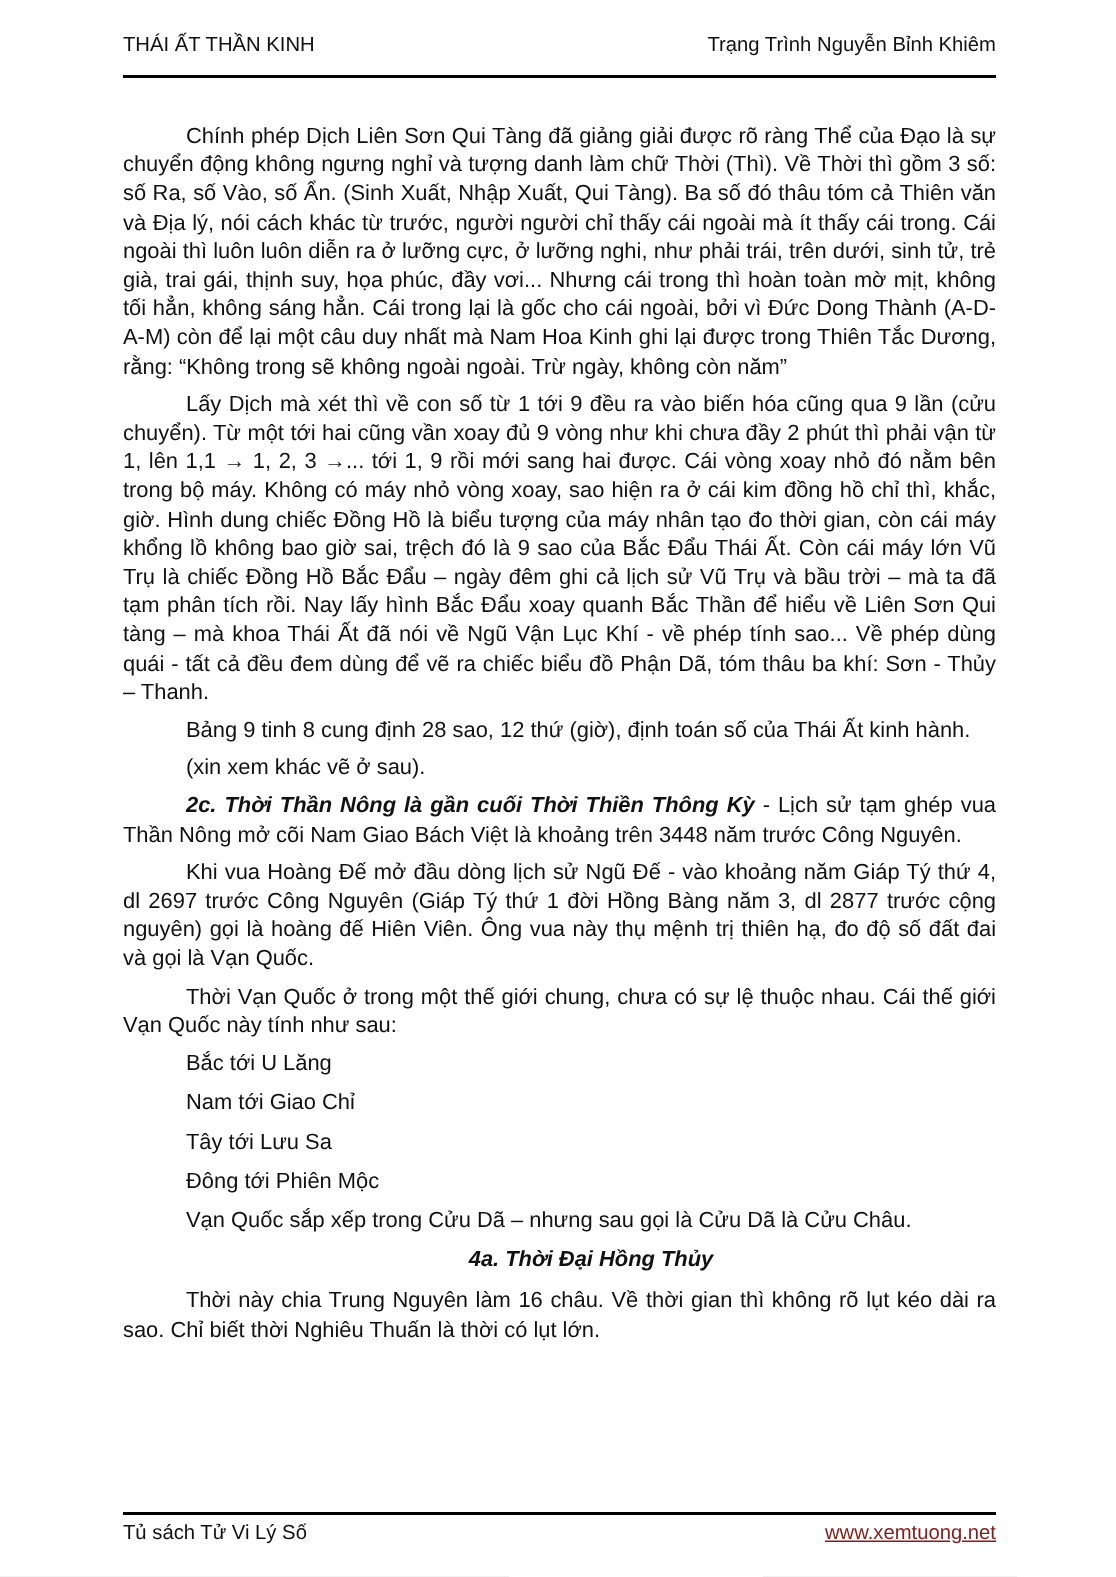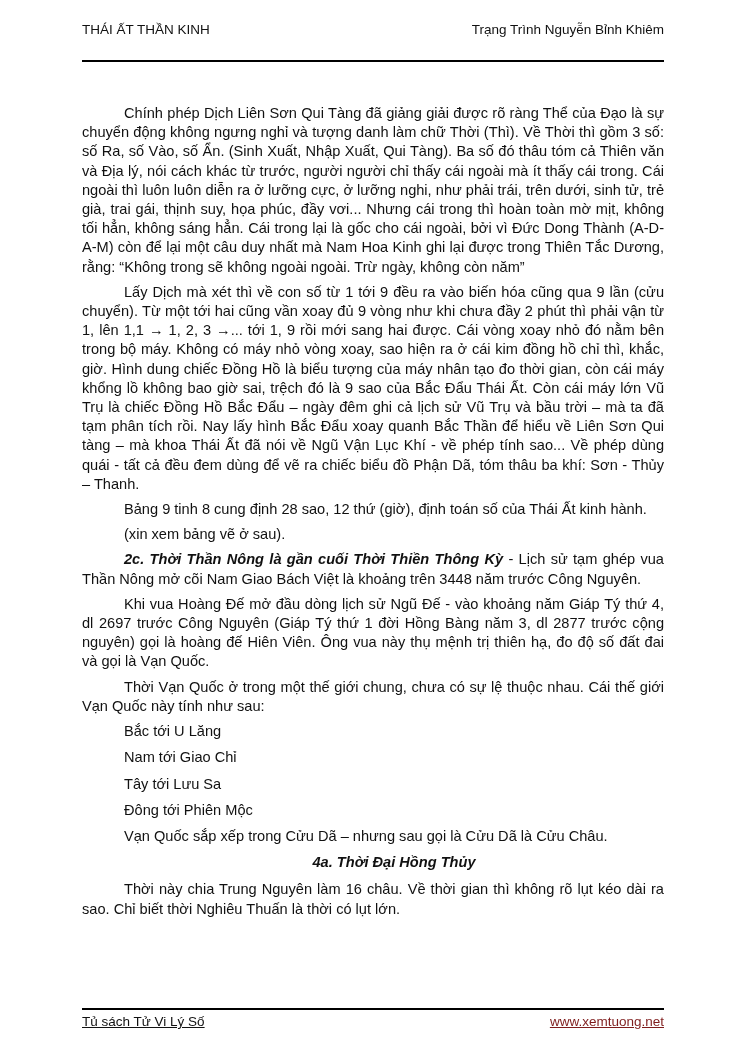--- a/index.html
+++ b/index.html
@@ -14,69 +14,67 @@
     font-family: "Liberation Sans", "DejaVu Sans", sans-serif;
     overflow: hidden;
   }
   .page-header {
     position: absolute;
     top: 22px; left: 82px; right: 80px;
     display: flex;
     justify-content: space-between;
     align-items: flex-end;
     font-size: 13.5px;
-    padding-bottom: 23px;
+    padding-bottom: 13px;
     border-bottom: 2px solid #000000;
   }
   .page-body {
     position: absolute;
     top: 82px; left: 82px; right: 80px;
     bottom: 60px;
     font-size: 14.6px;
     line-height: 19.2px;
     text-align: justify;
     overflow: hidden;
-    margin-top: 22px;
   }
   .page-body p { margin: 0 0 6px 0; text-indent: 42px; }
   .page-body p.heading { font-weight: bold; text-align: left; margin: 2px 0 8px 0; }
   .page-body p.heading-italic { font-weight: bold; font-style: italic; text-align: center; margin: 2px 0 8px 0; }
   .page-body p.list-line { text-align: left; margin: 0 0 7px 0; }
   .seg-bi { font-weight: bold; font-style: italic; }
   .page-footer {
     position: absolute;
     left: 82px; right: 80px;
     bottom: 22px;
     display: flex;
     justify-content: space-between;
     align-items: flex-start;
     font-size: 13.5px;
     padding-top: 4px;
     border-top: 2px solid #000000;
-    text-decoration: underline;
   }
   .footer-center { position: absolute; left: 0; right: 0; text-align: left; top: 4px; }
   .footer-link { color: #7f1d1d; text-decoration: underline; cursor: pointer; }
   .footer-left, .footer-right { position: relative; z-index: 1; background: #fff; }
 </style>
 </head>
 <body>
 
 <div class="page">
 
   <header class="page-header">
     <span class="header-left">THÁI ẤT THẦN KINH</span>
     <span class="header-right">Trạng Trình Nguyễn Bỉnh Khiêm</span>
   </header>
 
   <main class="page-body" id="page-body">
       <p class="para"><span>Chính phép Dịch Liên Sơn Qui Tàng đã giảng giải được rõ ràng Thể của Đạo là sự chuyển động không ngưng nghỉ và tượng danh làm chữ Thời (Thì). Về Thời thì gồm 3 số: số Ra, số Vào, số Ẩn. (Sinh Xuất, Nhập Xuất, Qui Tàng). Ba số đó thâu tóm cả Thiên văn và Địa lý, nói cách khác từ trước, người người chỉ thấy cái ngoài mà ít thấy cái trong. Cái ngoài thì luôn luôn diễn ra ở lưỡng cực, ở lưỡng nghi, như phải trái, trên dưới, sinh tử, trẻ già, trai gái, thịnh suy, họa phúc, đầy vơi... Nhưng cái trong thì hoàn toàn mờ mịt, không tối hẳn, không sáng hẳn. Cái trong lại là gốc cho cái ngoài, bởi vì Đức Dong Thành (A-D-A-M) còn để lại một câu duy nhất mà Nam Hoa Kinh ghi lại được trong Thiên Tắc Dương, rằng: “Không trong sẽ không ngoài ngoài. Trừ ngày, không còn năm”</span></p>
       <p class="para"><span>Lấy Dịch mà xét thì về con số từ 1 tới 9 đều ra vào biến hóa cũng qua 9 lần (cửu chuyển). Từ một tới hai cũng vần xoay đủ 9 vòng như khi chưa đầy 2 phút thì phải vận từ 1, lên 1,1 → 1, 2, 3 →... tới 1, 9 rồi mới sang hai được. Cái vòng xoay nhỏ đó nằm bên trong bộ máy. Không có máy nhỏ vòng xoay, sao hiện ra ở cái kim đồng hồ chỉ thì, khắc, giờ. Hình dung chiếc Đồng Hồ là biểu tượng của máy nhân tạo đo thời gian, còn cái máy khổng lồ không bao giờ sai, trệch đó là 9 sao của Bắc Đẩu Thái Ất. Còn cái máy lớn Vũ Trụ là chiếc Đồng Hồ Bắc Đẩu – ngày đêm ghi cả lịch sử Vũ Trụ và bầu trời – mà ta đã tạm phân tích rồi. Nay lấy hình Bắc Đẩu xoay quanh Bắc Thần để hiểu về Liên Sơn Qui tàng – mà khoa Thái Ất đã nói về Ngũ Vận Lục Khí - về phép tính sao... Về phép dùng quái - tất cả đều đem dùng để vẽ ra chiếc biểu đồ Phận Dã, tóm thâu ba khí: Sơn - Thủy – Thanh.</span></p>
       <p class="para"><span>Bảng 9 tinh 8 cung định 28 sao, 12 thứ (giờ), định toán số của Thái Ất kinh hành.</span></p>
-      <p class="para"><span>(xin xem bảng vẽ ở sau).</span></p>
+      <p class="para"><span>(xin xem khác vẽ ở sau).</span></p>
       <p class="para"><span class="seg-bi">2c. Thời Thần Nông là gần cuối Thời Thiền Thông Kỳ</span><span> - Lịch sử tạm ghép vua Thần Nông mở cõi Nam Giao Bách Việt là khoảng trên 3448 năm trước Công Nguyên.</span></p>
       <p class="para"><span>Khi vua Hoàng Đế mở đầu dòng lịch sử Ngũ Đế - vào khoảng năm Giáp Tý thứ 4, dl 2697 trước Công Nguyên (Giáp Tý thứ 1 đời Hồng Bàng năm 3, dl 2877 trước cộng nguyên) gọi là hoàng đế Hiên Viên. Ông vua này thụ mệnh trị thiên hạ, đo độ số đất đai và gọi là Vạn Quốc.</span></p>
       <p class="para"><span>Thời Vạn Quốc ở trong một thế giới chung, chưa có sự lệ thuộc nhau. Cái thế giới Vạn Quốc này tính như sau:</span></p>
       <p class="list-line"><span>Bắc tới U Lăng</span></p>
       <p class="list-line"><span>Nam tới Giao Chỉ</span></p>
       <p class="list-line"><span>Tây tới Lưu Sa</span></p>
       <p class="list-line"><span>Đông tới Phiên Mộc</span></p>
       <p class="list-line"><span>Vạn Quốc sắp xếp trong Cửu Dã – nhưng sau gọi là Cửu Dã là Cửu Châu.</span></p>
       <p class="heading-italic"><span class="seg-bi">4a. Thời Đại Hồng Thủy</span></p>
       <p class="para"><span>Thời này chia Trung Nguyên làm 16 châu. Về thời gian thì không rõ lụt kéo dài ra sao. Chỉ biết thời Nghiêu Thuấn là thời có lụt lớn.</span></p>

